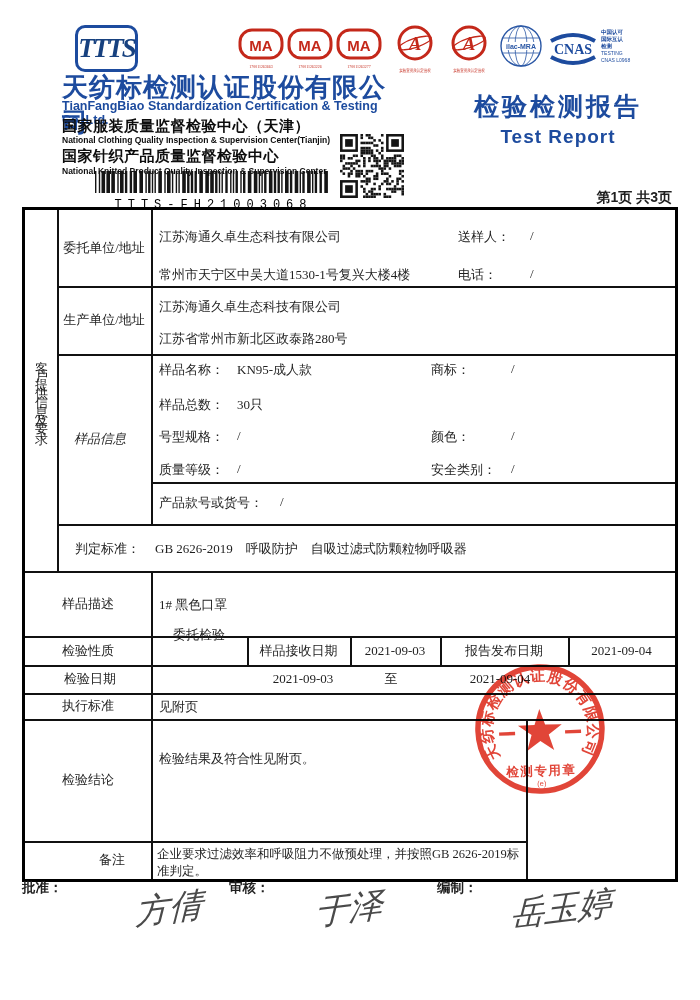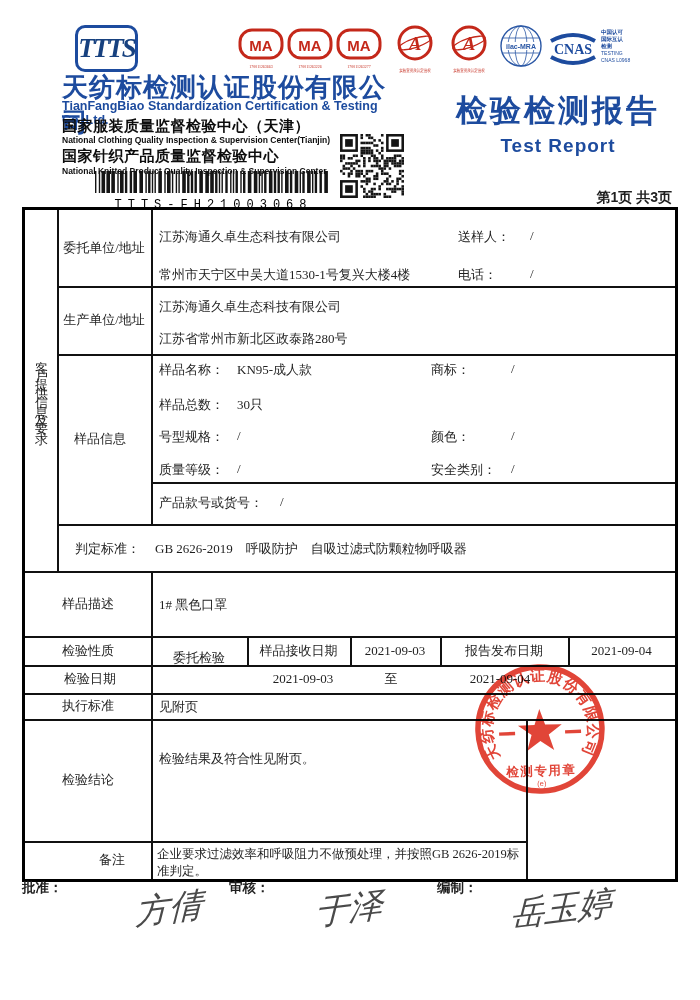--- a/index.html
+++ b/index.html
@@ -13,21 +13,21 @@
         display:flex;align-items:center;justify-content:center;}
   #logo span{font-family:"Liberation Serif",serif;font-style:italic;font-weight:bold;
         font-size:27px;color:#17417f;letter-spacing:-2px;}
   .badge{position:absolute;text-align:center;}
   .badge-num{font-size:5px;color:#c4281a;transform:scaleX(.78);transform-origin:center;white-space:nowrap;}
   #company-cn{left:62px;top:70px;font-size:26px;font-weight:bold;letter-spacing:1px;width:340px;}
   #company-en{left:62px;top:99px;font-size:12.5px;font-weight:bold;width:340px;}
   #center1-cn,#center2-cn{font-size:15px;font-weight:bold;color:#0d0d0d;letter-spacing:.5px;}
   #center1-en,#center2-en{font-size:8.5px;font-weight:bold;color:#0d0d0d;}
   #report-title{left:448px;top:90px;width:220px;text-align:center;}
-  #report-title .cn{font-size:31px;font-weight:bold;letter-spacing:3px;}
+  #report-title .cn{font-size:25px;font-weight:bold;letter-spacing:3px;}
   #report-title .en{font-size:19px;font-weight:bold;margin-top:3px;letter-spacing:1px;}
   #page-info{right:28px;top:189px;font-size:14px;font-weight:bold;}
   #barcode-wrap{left:95px;top:171px;width:237px;}
   #barcode-text{margin-top:1px;text-align:center;font-family:"Liberation Mono","DejaVu Sans Mono",monospace;
         font-size:12px;letter-spacing:6px;color:#000000;}
   
   #doc-table{left:22px;top:207px;width:650px;height:669px;border:3px solid #000;box-sizing:content-box;}
   .hl,.vl{position:absolute;background:#111;}
   .hl{height:1.5px;}
   .vl{width:1.5px;}
@@ -435,21 +435,21 @@
     <div class="txt" style="left:433px;top:18px;">送样人：</div>
     <div class="txt" style="left:505px;top:18px;">/</div>
     <div class="txt" style="left:134px;top:56px;">常州市天宁区中吴大道1530-1号复兴大楼4楼</div>
     <div class="txt" style="left:433px;top:56px;">电话：</div>
     <div class="txt" style="left:505px;top:56px;">/</div>
 
     <div class="cell" style="left:32px;top:76px;width:94px;height:68px;">生产单位/地址</div>
     <div class="txt" style="left:134px;top:88px;">江苏海通久卓生态科技有限公司</div>
     <div class="txt" style="left:134px;top:120px;">江苏省常州市新北区政泰路280号</div>
 
-    <div class="cell" style="left:32px;top:144px;width:86px;height:170px;">样品信息</div>
+    <div class="cell" style="left:32px;top:144px;width:86px;height:170px;font-style:italic;">样品信息</div>
     <div class="txt" style="left:134px;top:151px;">样品名称：</div>
     <div class="txt" style="left:212px;top:151px;">KN95-成人款</div>
     <div class="txt" style="left:406px;top:151px;">商标：</div>
     <div class="txt" style="left:486px;top:151px;">/</div>
     <div class="txt" style="left:134px;top:186px;">样品总数：</div>
     <div class="txt" style="left:212px;top:186px;">30只</div>
     <div class="txt" style="left:134px;top:218px;">号型规格：</div>
     <div class="txt" style="left:212px;top:218px;">/</div>
     <div class="txt" style="left:406px;top:218px;">颜色：</div>
     <div class="txt" style="left:486px;top:218px;">/</div>
@@ -460,21 +460,21 @@
     <div class="txt" style="left:134px;top:284px;">产品款号或货号：</div>
     <div class="txt" style="left:255px;top:284px;">/</div>
 
     <div class="txt" style="left:50px;top:330px;">判定标准：</div>
     <div class="txt" style="left:130px;top:330px;">GB 2626-2019　呼吸防护　自吸过滤式防颗粒物呼吸器</div>
 
     <div class="cell" style="left:0;top:361px;width:126px;height:65px;">样品描述</div>
     <div class="txt" style="left:134px;top:386px;">1# 黑色口罩</div>
 
     <div class="cell" style="left:0;top:426px;width:126px;height:29px;">检验性质</div>
-    <div class="cell" style="left:126px;top:426px;width:96px;height:44px;">委托检验</div>
+    <div class="cell" style="left:126px;top:403px;width:96px;height:44px;">委托检验</div>
     <div class="cell" style="left:222px;top:426px;width:103px;height:29px;">样品接收日期</div>
     <div class="cell" style="left:325px;top:426px;width:90px;height:29px;">2021-09-03</div>
     <div class="cell" style="left:415px;top:426px;width:128px;height:29px;">报告发布日期</div>
     <div class="cell" style="left:543px;top:426px;width:107px;height:29px;">2021-09-04</div>
 
     <div class="cell" style="left:0;top:455px;width:130px;height:28px;">检验日期</div>
     <div class="cell" style="left:218px;top:455px;width:120px;height:28px;">2021-09-03</div>
     <div class="cell" style="left:341px;top:455px;width:50px;height:28px;">至</div>
     <div class="cell" style="left:420px;top:455px;width:110px;height:28px;">2021-09-04</div>
 

